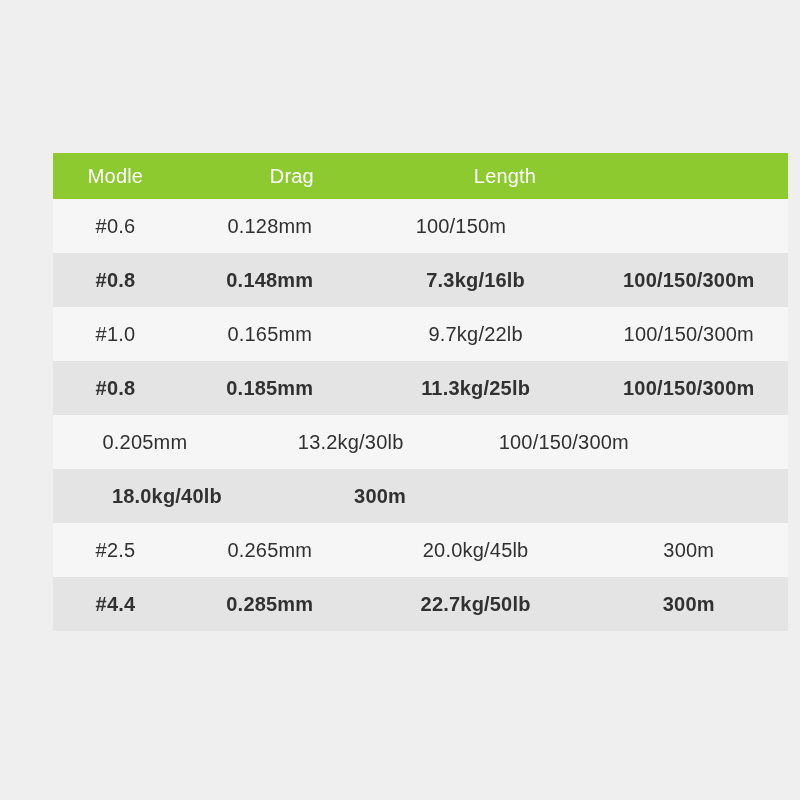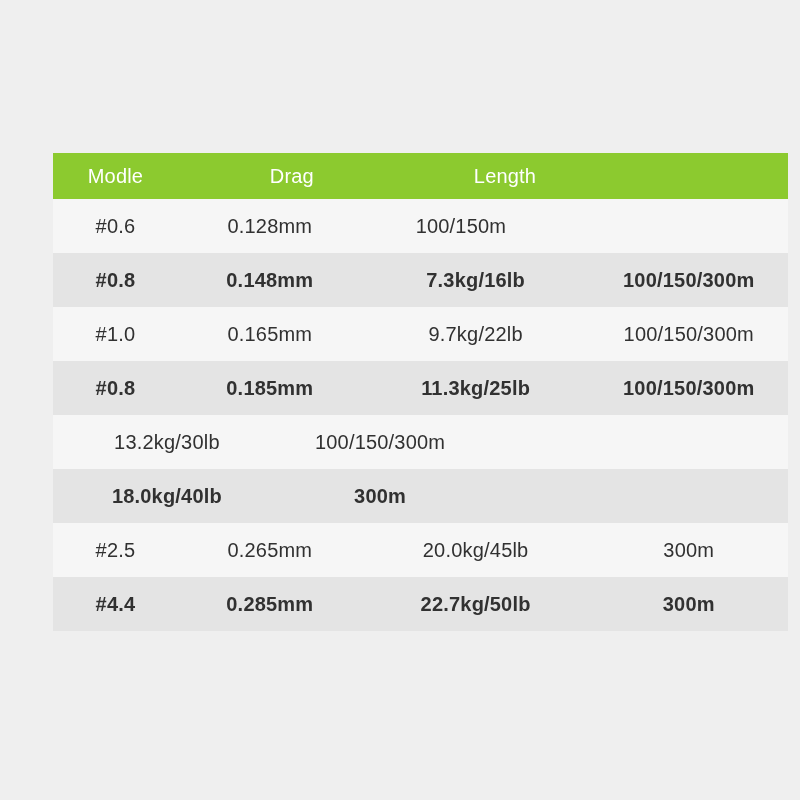--- a/index.html
+++ b/index.html
@@ -91,20 +91,21 @@
   </div>
 
   <div class="row dark">
     <div class="cell c1">#0.8</div>
     <div class="cell c2">0.185mm</div>
     <div class="cell c3">11.3kg/25lb</div>
     <div class="cell c4">100/150/300m</div>
   </div>
 
   <div class="row light">
+    <div class="cell c2">0.205mm</div>
     <div class="cell c3">13.2kg/30lb</div>
     <div class="cell c4">100/150/300m</div>
   </div>
 
   <div class="row dark">
     <div class="cell c3">18.0kg/40lb</div>
     <div class="cell c4">300m</div>
   </div>
 
   <div class="row light">

